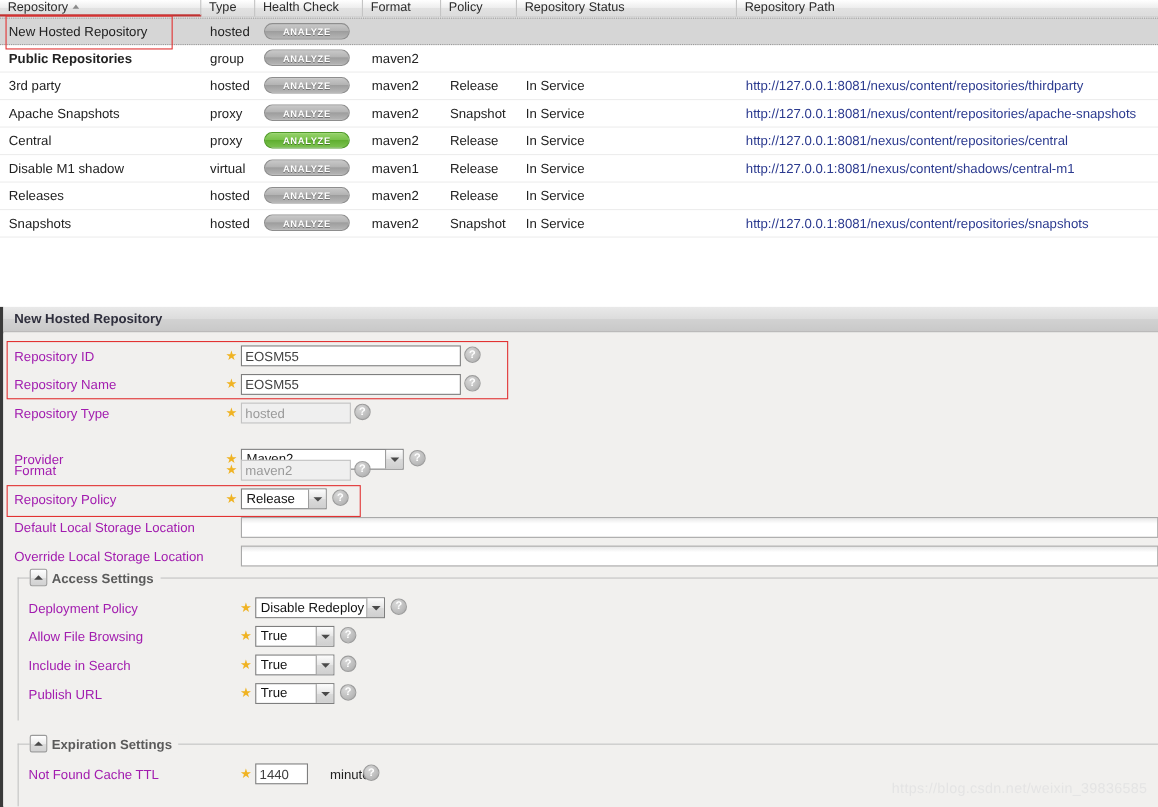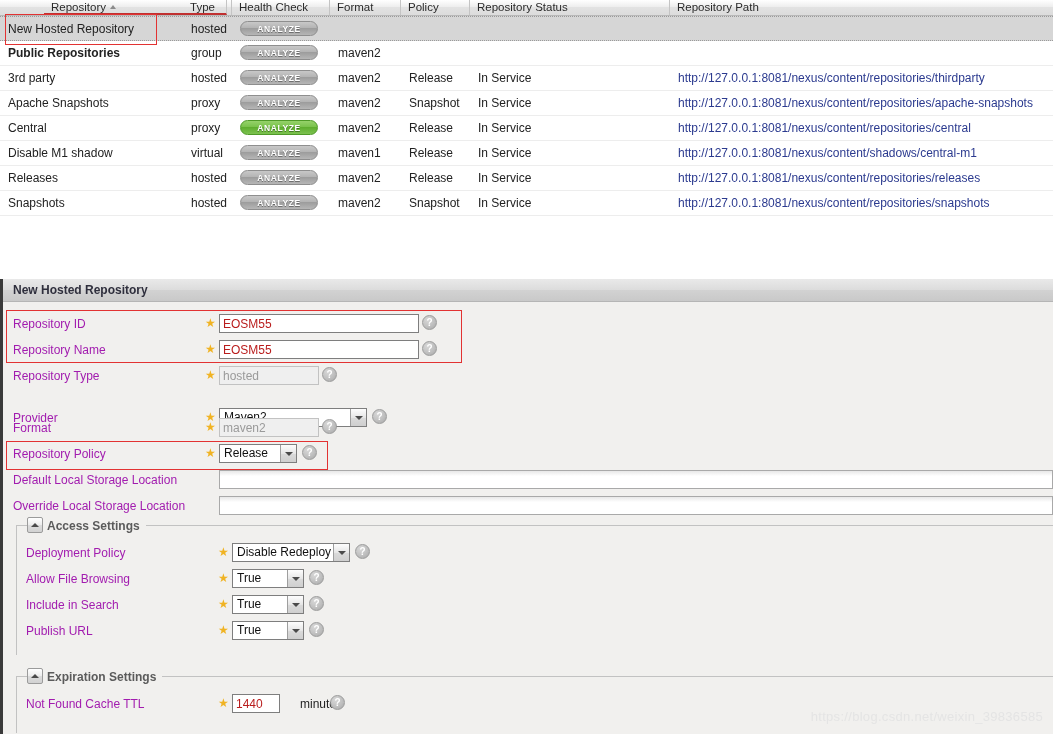--- a/index.html
+++ b/index.html
@@ -42,21 +42,20 @@
     font-size: 11.5px;
     color: #2a2a2a;
     padding-left: 7px;
     box-sizing: border-box;
     border-right: 1px solid #c4c4c4;
     overflow: hidden;
     white-space: nowrap;
   }
   .hcell.sorted {
     border-bottom: 2px solid #c03030;
-    margin-left: 44px;
   }
   .sort-asc {
     display: inline-block;
     width: 0; height: 0;
     border-left: 3.5px solid transparent;
     border-right: 3.5px solid transparent;
     border-bottom: 4px solid #8b8b8b;
     margin-left: 4px;
     vertical-align: 2px;
   }
@@ -198,21 +197,21 @@
   
   .txtin {
     position: absolute;
     top: 3px;
     height: 19px;
     box-sizing: border-box;
     border: 1px solid #7e7e7e;
     background: #ffffff;
     font-family: "Liberation Sans", sans-serif;
     font-size: 12px;
-    color: #b91c1c;
+    color: #404040;
     padding: 0 3px;
     outline: none;
   }
   .txtin.readonly {
     background: #efefef;
     border: 1px solid #c2c2c2;
     color: #9a9a9a;
   }
   .txtin.wide {
     background: linear-gradient(to bottom, #e8e8e8 0%, #ffffff 30%, #ffffff 100%);
@@ -424,21 +423,20 @@
         <div class="gcell" style="left: 470px; width: 200px;">In Service</div>
         <div class="gcell link" style="left: 670px; width: 383px;">http://127.0.0.1:8081/nexus/content/shadows/central-m1</div>
       </div>
       <div class="grow" style="top: 150px;">
         <div class="gcell" style="left: 0px; width: 183px;">Releases</div>
         <div class="gcell" style="left: 183px; width: 49px;">hosted</div>
         <div class="analyze-btn grey" style="left: 240px;">ANALYZE</div>
         <div class="gcell" style="left: 330px; width: 71px;">maven2</div>
         <div class="gcell" style="left: 401px; width: 69px;">Release</div>
         <div class="gcell" style="left: 470px; width: 200px;">In Service</div>
-        <div class="gcell link" style="left: 670px; width: 383px;">http://127.0.0.1:8081/nexus/content/repositories/releases</div>
       </div>
       <div class="grow" style="top: 175px;">
         <div class="gcell" style="left: 0px; width: 183px;">Snapshots</div>
         <div class="gcell" style="left: 183px; width: 49px;">hosted</div>
         <div class="analyze-btn grey" style="left: 240px;">ANALYZE</div>
         <div class="gcell" style="left: 330px; width: 71px;">maven2</div>
         <div class="gcell" style="left: 401px; width: 69px;">Snapshot</div>
         <div class="gcell" style="left: 470px; width: 200px;">In Service</div>
         <div class="gcell link" style="left: 670px; width: 383px;">http://127.0.0.1:8081/nexus/content/repositories/snapshots</div>
       </div>

